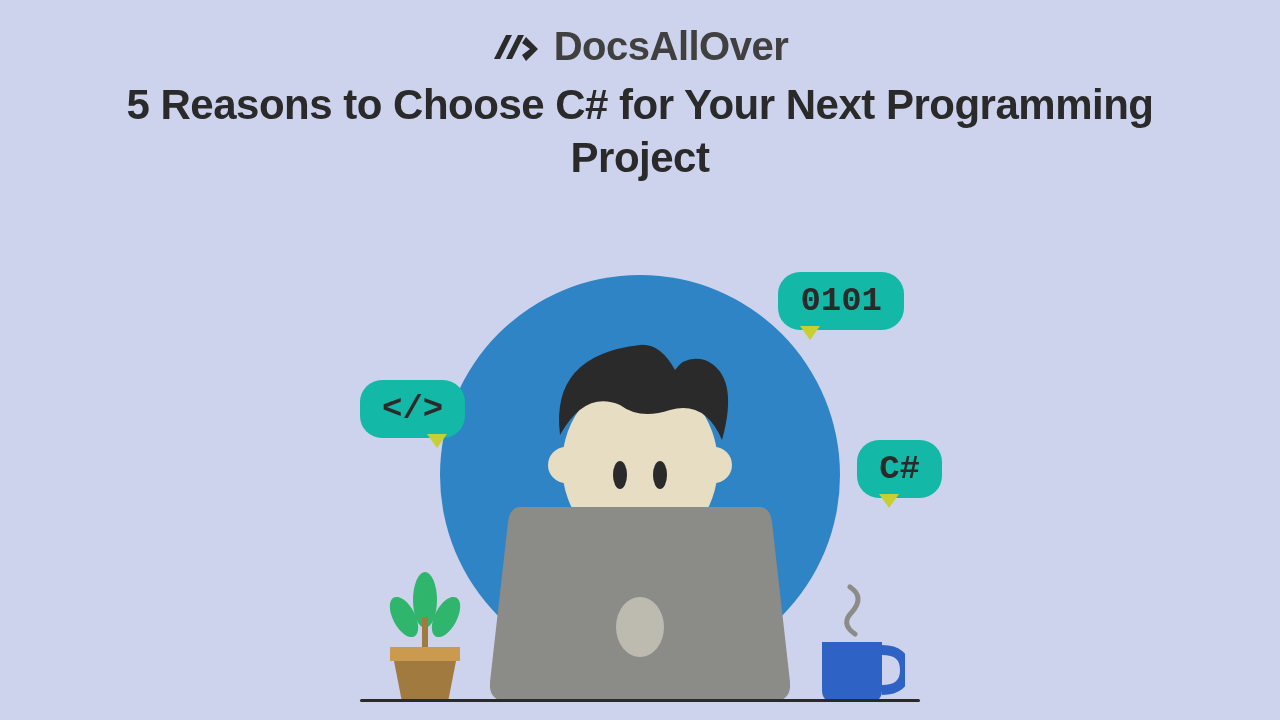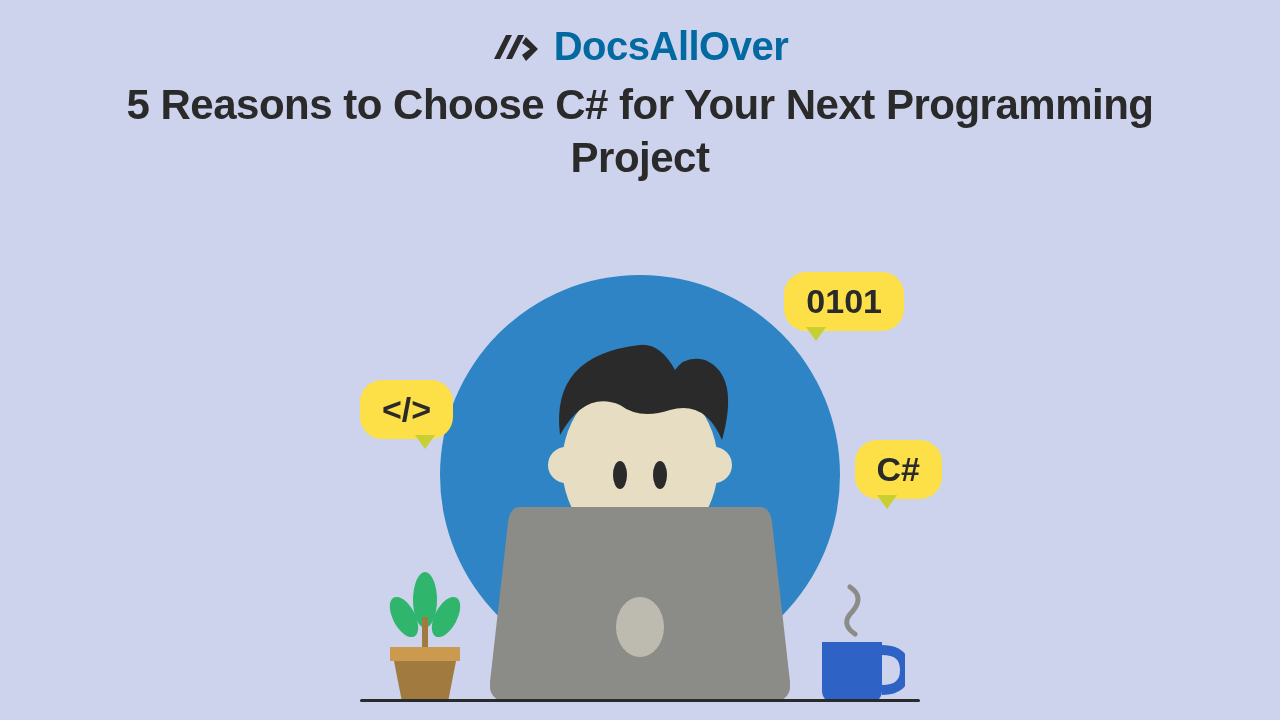--- a/index.html
+++ b/index.html
@@ -19,21 +19,21 @@
       padding-top: 24px;
     }
     .logo-icon {
       width: 48px;
       height: 40px;
       position: relative;
     }
     .brand {
       font-size: 40px;
       font-weight: 800;
-      color: #0369a1;
+      color: #404040;
       letter-spacing: -0.5px;
     }
     .headline {
       text-align: center;
       font-size: 42px;
       font-weight: 700;
       color: #2a2a2a;
       line-height: 1.25;
       margin-top: 10px;
       padding: 0 60px;
@@ -62,29 +62,30 @@
       left: 50%;
       transform: translateX(-50%);
       top: 45px;
       width: 400px;
       height: 400px;
       border-radius: 50%;
       background: #2e84c5;
     }
     .bubble {
       position: absolute;
-      background: #fde047;
+      background: #14b8a6;
       border-radius: 22px;
       padding: 10px 22px;
       font-size: 34px;
       font-weight: 800;
       color: #2a2a2a;
       display: flex;
       align-items: center;
       justify-content: center;
+      font-family: Liberation Mono, monospace;
     }
     .bubble::after {
       content: "";
       position: absolute;
       width: 0; height: 0;
     }
     .bubble-code { top: 150px; left: 40px; }
     .bubble-code::after {
       bottom: -10px; right: 18px;
       border-left: 10px solid transparent;

